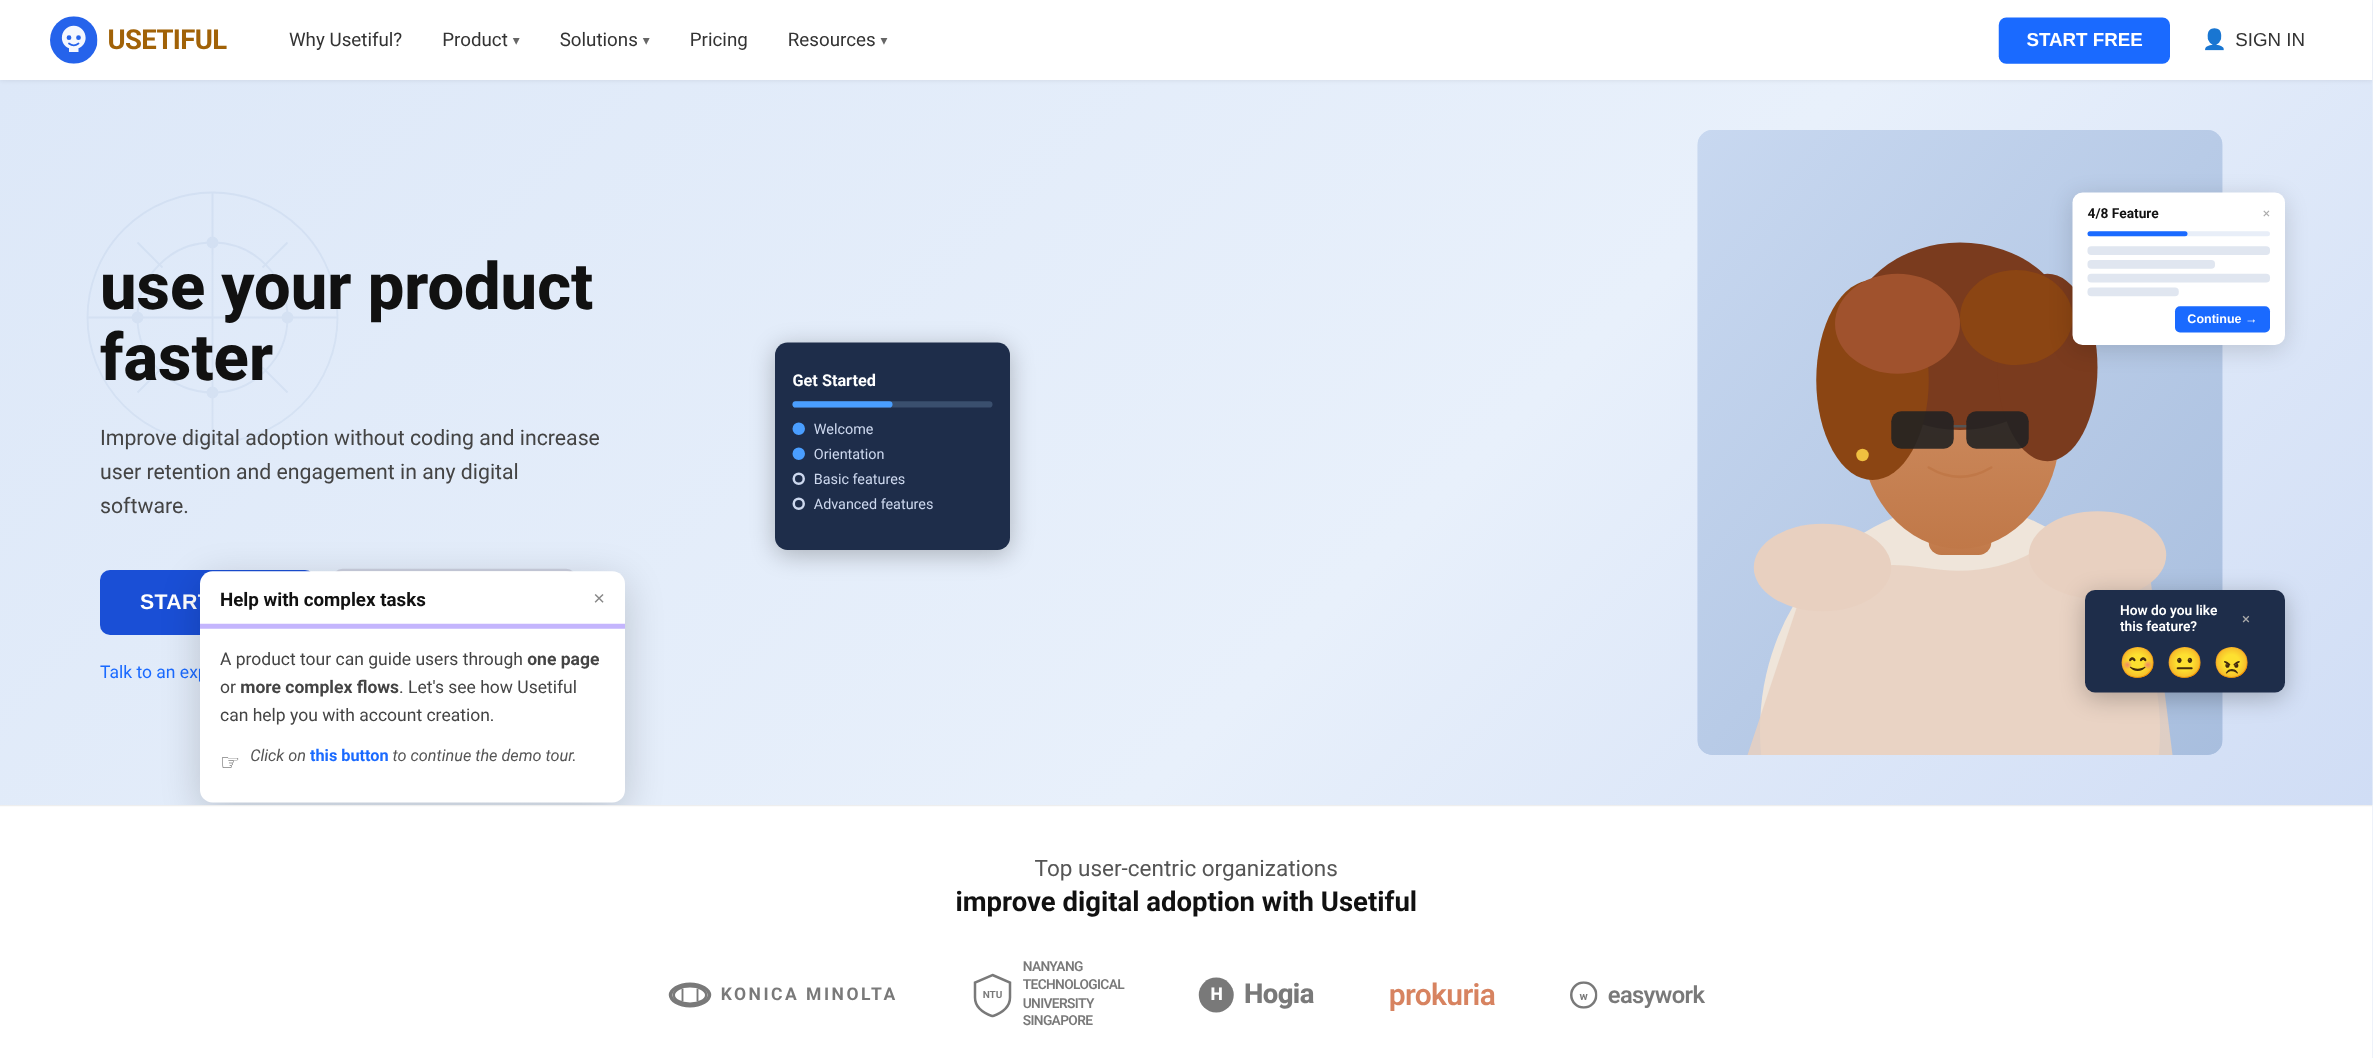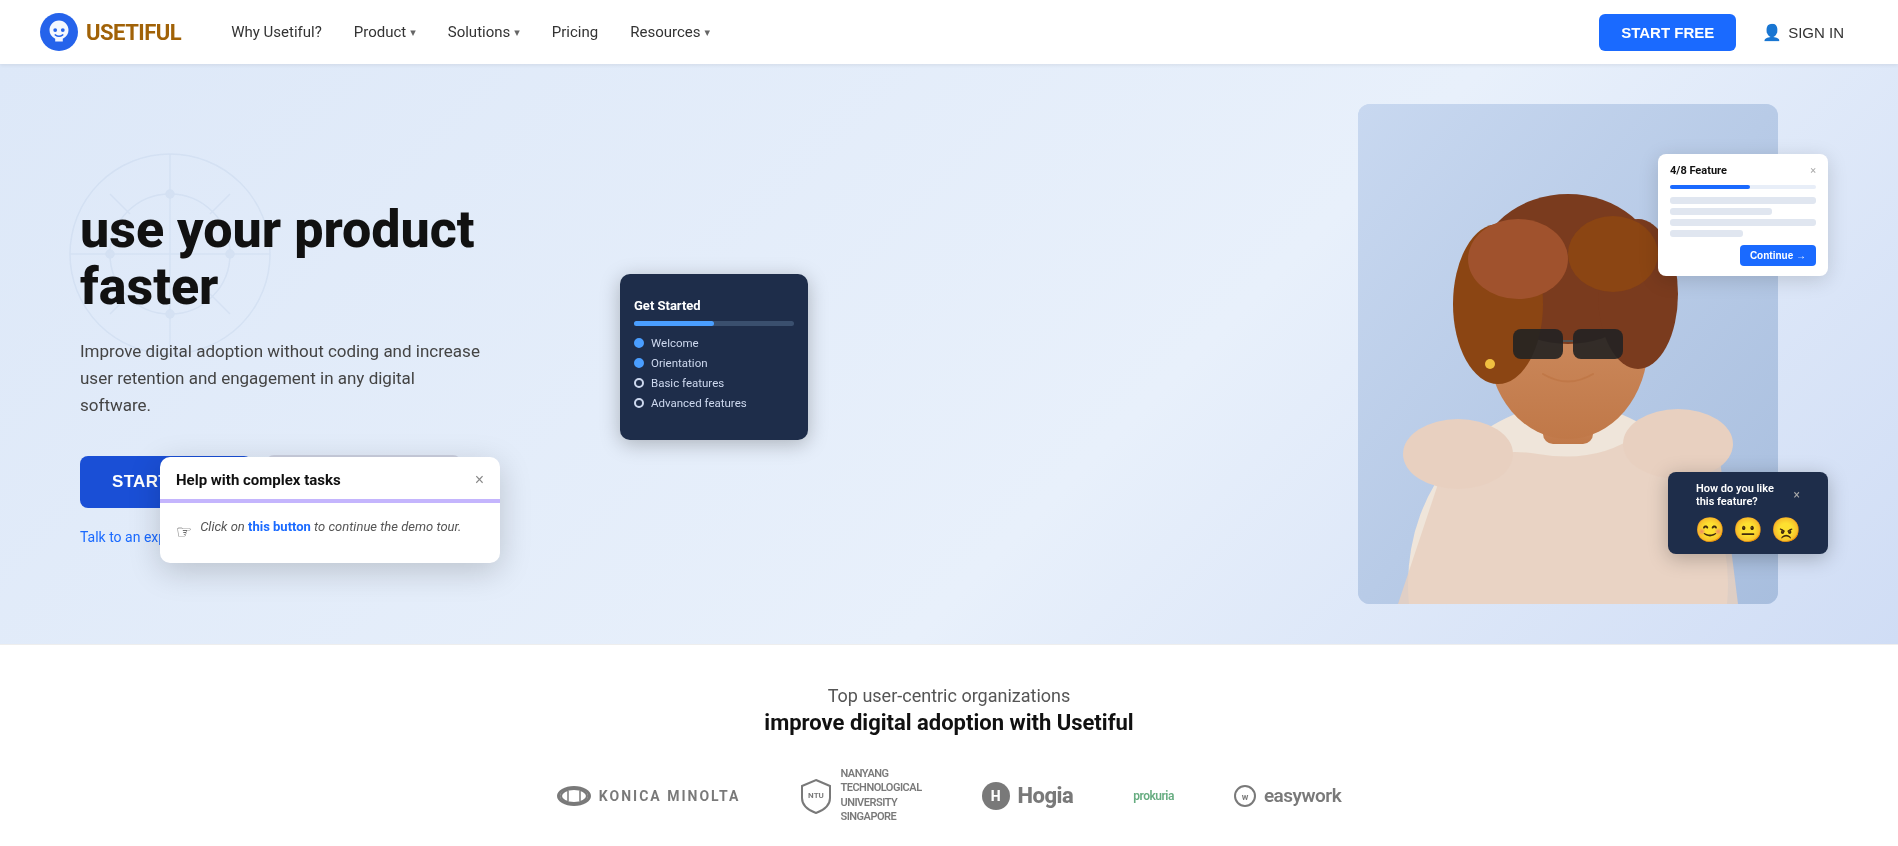--- a/index.html
+++ b/index.html
@@ -403,21 +403,21 @@
     }
     .logo-text {
       font-size: 22px;
       font-weight: 700;
       color: #333;
       letter-spacing: -0.5px;
     }
     .logo-konica { font-size: 14px; letter-spacing: 2px; text-transform: uppercase; font-weight: 700; }
     .logo-ntu { font-size: 11px; font-weight: 600; line-height: 1.3; text-align: left; }
     .logo-hogia { font-size: 22px; font-weight: 800; }
-    .logo-prokuria { font-size: 12px; font-weight: 600; letter-spacing: -0.5px; color: #15803d; }
+    .logo-prokuria { font-size: 24px; font-weight: 600; letter-spacing: -0.5px; color: #c2410c; }
     .logo-easywork { font-size: 19px; font-weight: 600; }
     .logo-icon-circle {
       width: 28px; height: 28px;
       border-radius: 50%;
       background: #333;
       display: flex;
       align-items: center;
       justify-content: center;
       color: #fff;
       font-size: 14px;
@@ -511,20 +511,23 @@
     </div>
   </div>
 
   <div class="tooltip-popup">
 
     <div class="tooltip-header">
       <span class="tooltip-title">Help with complex tasks</span>
       <button class="tooltip-close">×</button>
     </div>
     <div class="tooltip-body">
+      <p>
+        A product tour can guide users through <strong>one page</strong> or <strong>more complex flows</strong>. Let's see how Usetiful can help you with account creation.
+      </p>
       <div class="tooltip-cta">
         <span class="hand-icon">☞</span>
         <span class="tooltip-cta-text">
           Click on <a href="#">this button</a> to continue the demo tour.
         </span>
       </div>
     </div>
   </div>
 
   <div class="hero-right">

